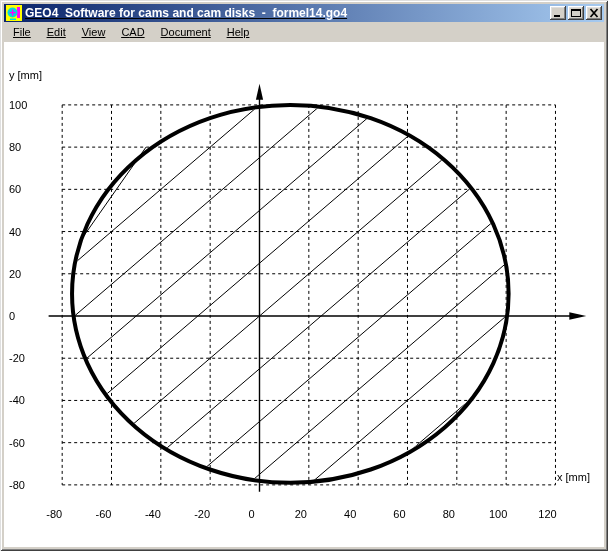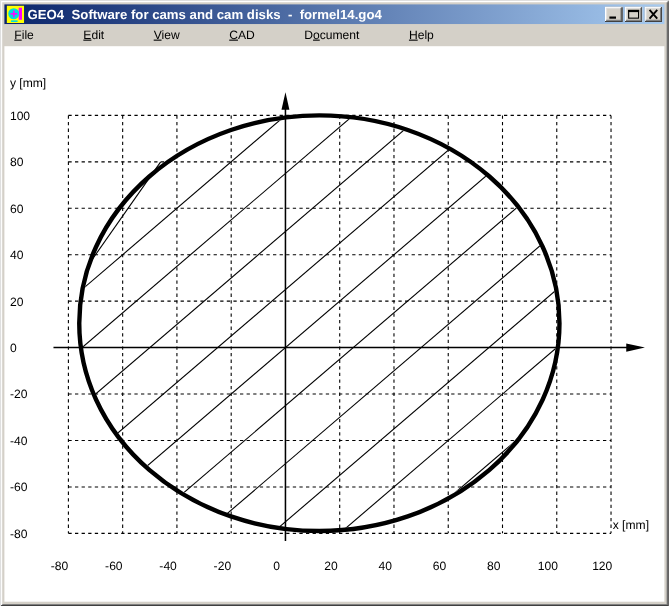--- a/index.html
+++ b/index.html
@@ -1,41 +1,42 @@
 <!DOCTYPE html>
 <html><head>
 <meta charset="utf-8">
 <style>
   html,body{margin:0;padding:0;background:#ffffff;font-family:"Liberation Sans",sans-serif;}
   #window{
     position:relative;width:608px;height:551px;box-sizing:border-box;
     background:#d4d0c8;padding:4px;
     box-shadow: inset 1px 1px 0 #dfdfdf, inset -1px -1px 0 #404040,
                 inset 2px 2px 0 #ffffff, inset -2px -2px 0 #808080;
+    text-decoration: underline;
   }
   #title-bar{
     height:18px;display:flex;align-items:center;gap:3px;padding:0 2px;
     background:linear-gradient(to right,#0a246a,#a6caf0);
     overflow:hidden;
   }
   #title-text{
     color:#ffffff;font-size:12px;font-weight:bold;white-space:pre;
     letter-spacing:0px;flex:1 1 auto;overflow:hidden;
   }
   .win-buttons{display:flex;align-items:center;flex:0 0 auto;}
   .win-btn{
     width:16px;height:14px;background:#d4d0c8;display:flex;align-items:center;justify-content:center;
     box-shadow: inset -1px -1px 0 #404040, inset 1px 1px 0 #ffffff,
                 inset -2px -2px 0 #808080, inset 2px 2px 0 #dfdfdf;
   }
   .win-btn + .win-btn{margin-left:2px;}
   .win-btn svg{display:block;}
   #menu-bar{
     height:20px;display:flex;align-items:center;padding-left:1px;
-    font-size:11px;color:#000;background:#d4d0c8;gap:29px;
+    font-size:11px;color:#000;background:#d4d0c8;
   }
   .menu-item{padding:3px 8px 4px 8px;cursor:default;}
   .menu-item span{pointer-events:none;}
   #client-area{
     position:relative;width:600px;height:505px;background:#ffffff;overflow:hidden;
   }
   #plot-canvas{display:block;}
 </style>
 </head>
 <body>

